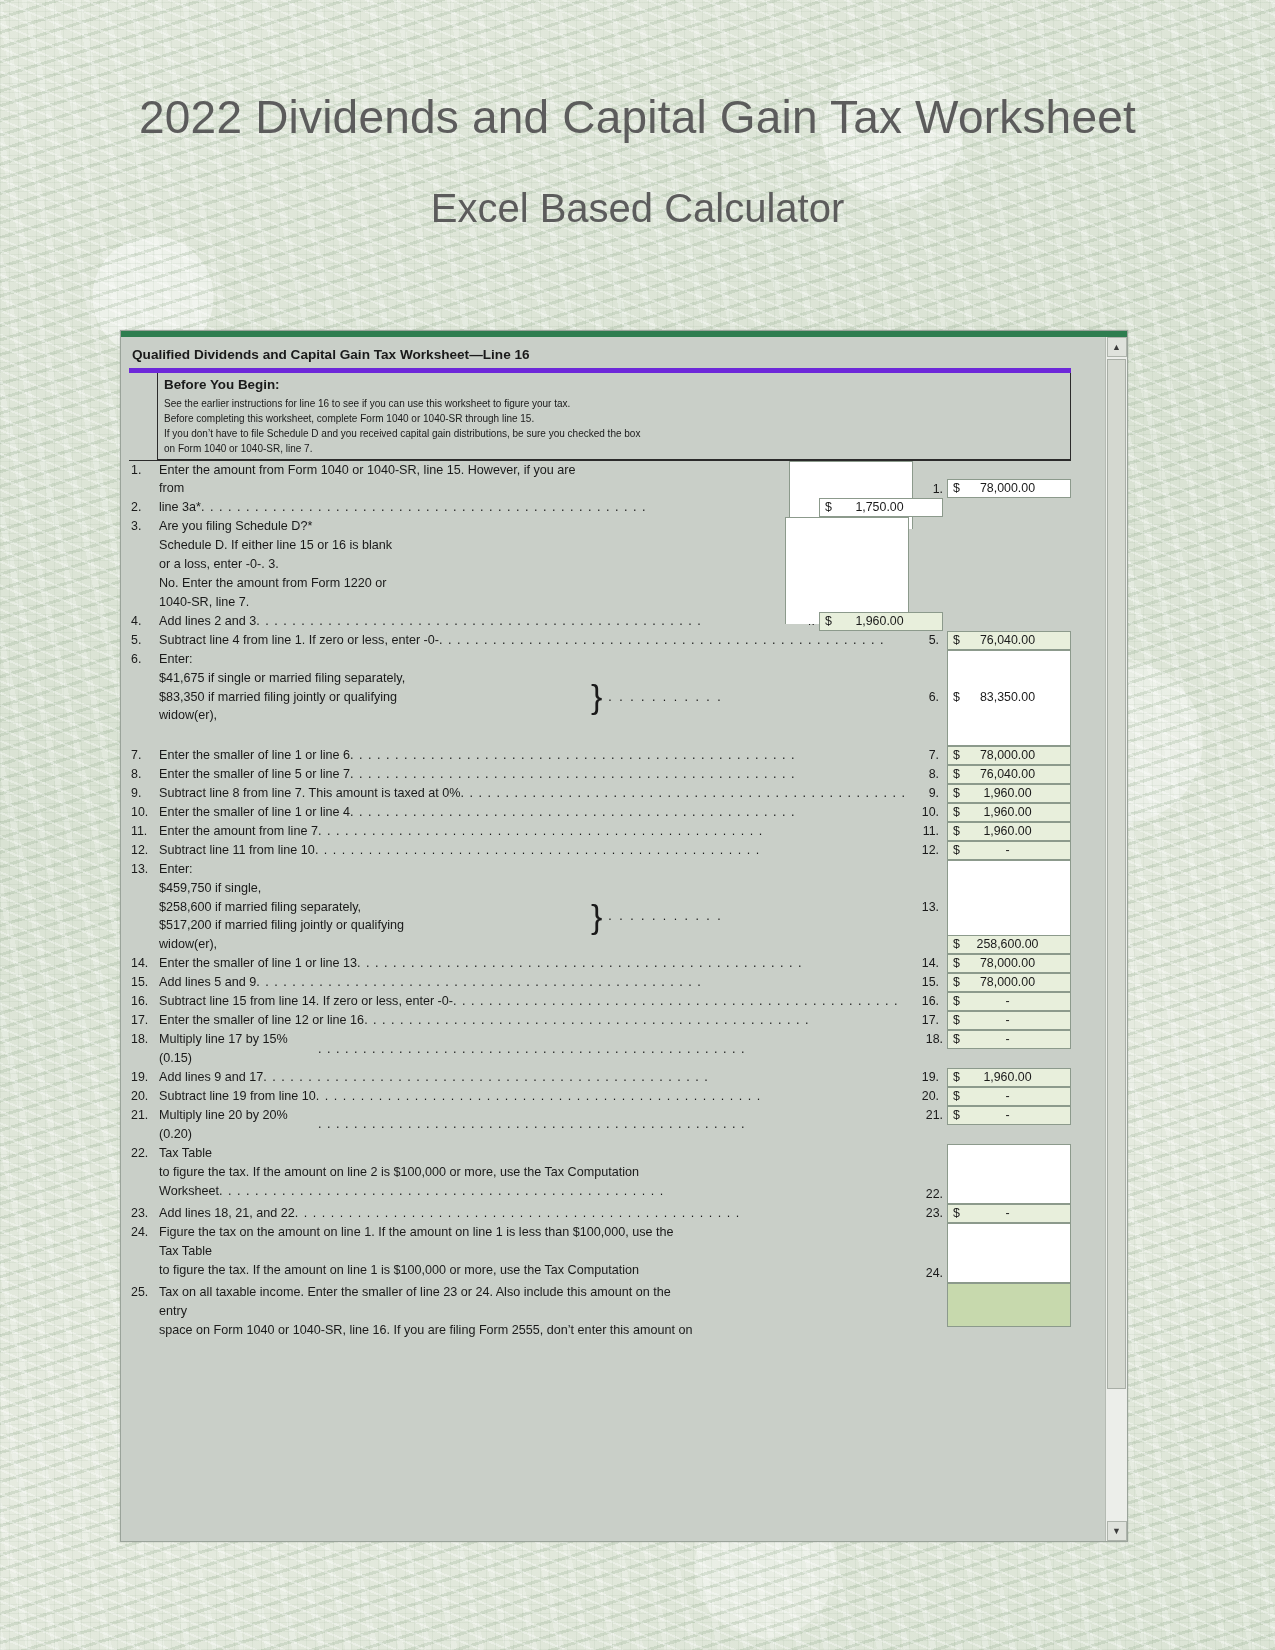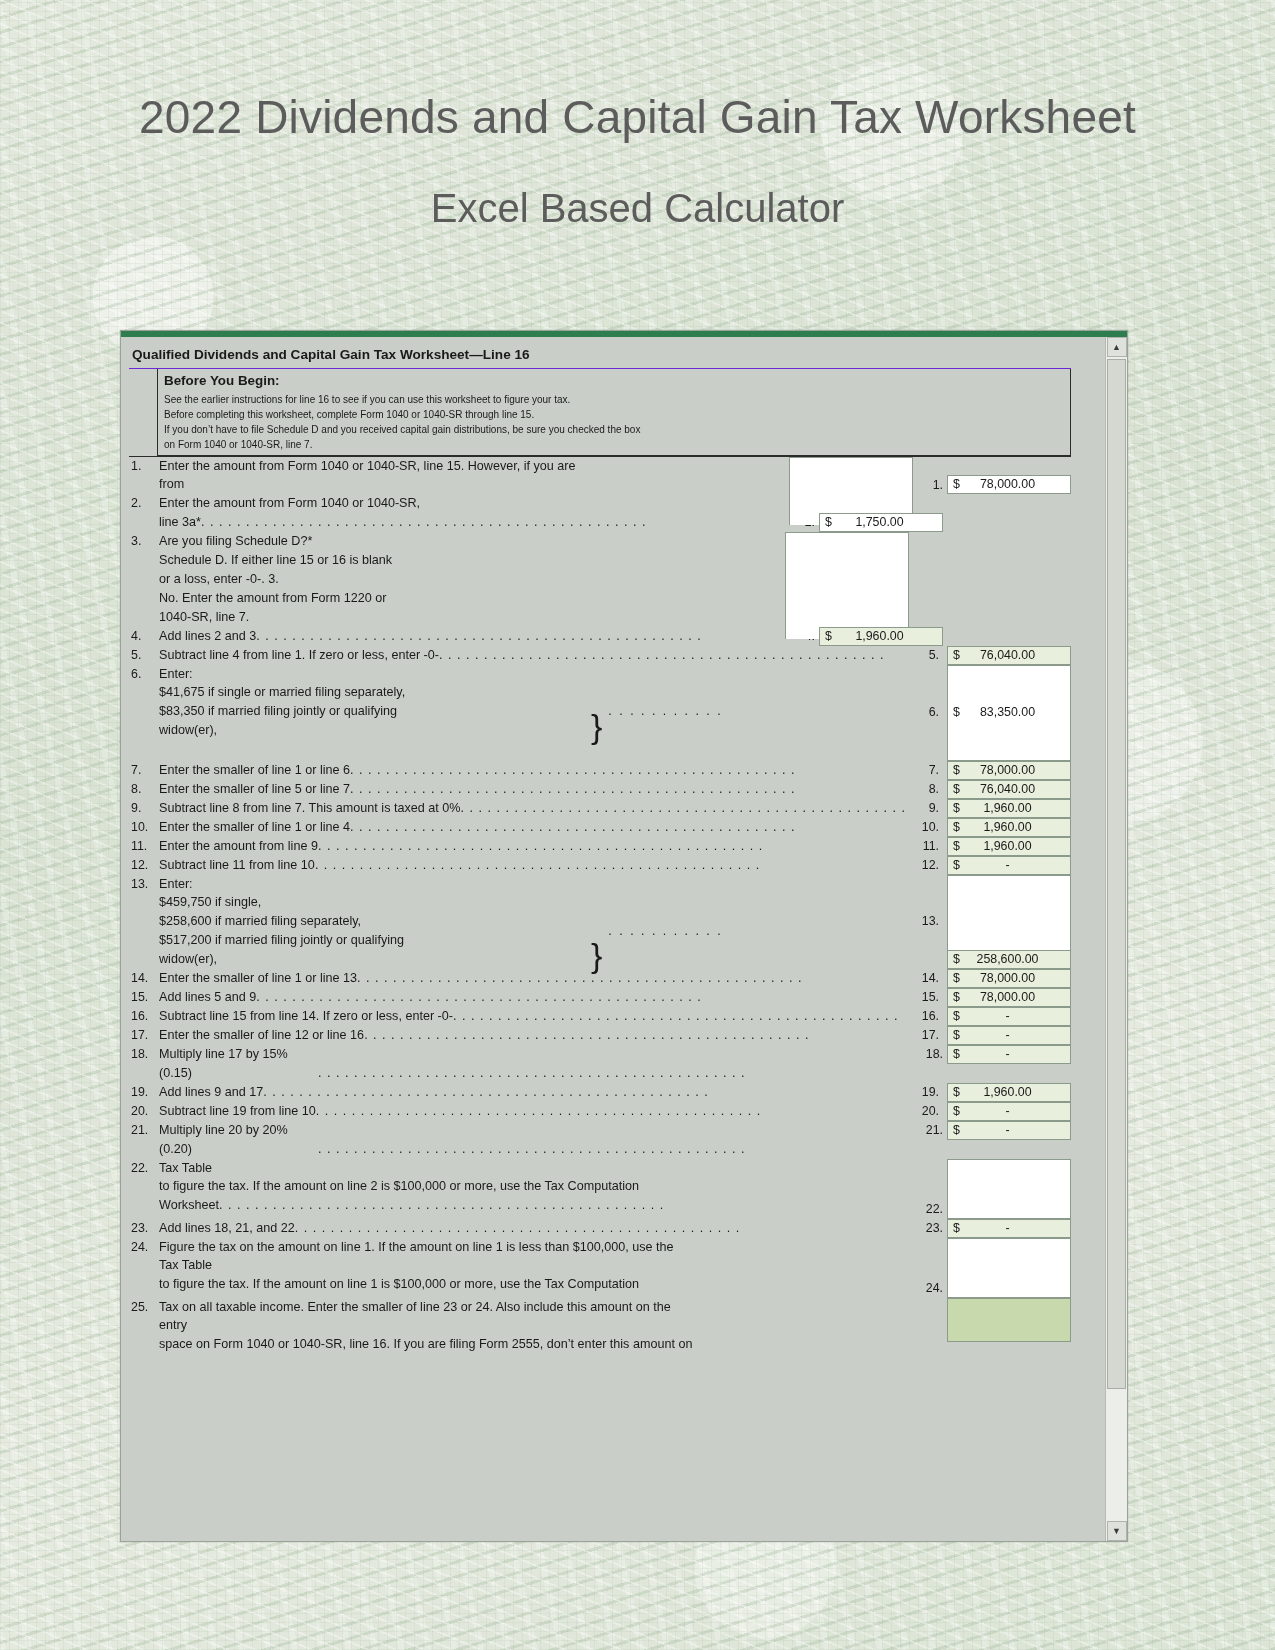--- a/index.html
+++ b/index.html
@@ -79,21 +79,21 @@
   }
 
   
   .ws {
     position:absolute; left:8px; top:6px; width:942px;
     font-size:12.6px; color:#1a1a1a;
     line-height:1.5;
   }
   .ws-title{
     font-weight:bold; font-size:13.6px; padding:2px 0 3px 3px;
-    border-bottom:1px solid #6d28d9;
+    border-bottom:5px solid #6d28d9;
     background:#c9cfc8;
   }
   .byb-box{
     border:1px solid #2b2b2b; border-top:none;
     margin-left:28px; padding:2px 4px 3px 6px;
     background:#c9cfc8;
   }
   .byb-title{ font-weight:bold; font-size:13.4px; }
   .byb-line{ font-size:10px; }
 
@@ -123,21 +123,21 @@
   .cell .cur{ position:absolute; left:5px; }
   .cell .amt{ width:100%; text-align:center; padding-right:3px; }
   .cell.white{ background:#ffffff; }
   .cell.tall1{ height:68px; }
   .cell.tall3{ height:96px; }
   .cell.tall4{ height:60px; }
   .cell.tall5{ height:44px; }
   .cell.green{ background:#c7d9ad; }
   .cell.align-bottom{ align-items:flex-end; padding-bottom:1px; }
 
-  .flexline{ display:flex; align-items:flex-end; }
+  .flexline{ display:flex; align-items:center; }
   .brace{
     font-size:34px; line-height:.8; font-weight:300; color:#1a1a1a;
     margin:0 6px 0 2px;
   }
   .leader{ letter-spacing:2px; color:#1a1a1a; font-size:12.4px; }
 </style>
 </head>
 <body>
 
 <div class="page">
@@ -182,21 +182,20 @@
               <div class="vnum" style="align-self:flex-end">1.</div>
               <div class="cell white" style="align-self:flex-end">
                 <span class="cur">$</span>
                 <span class="amt">78,000.00</span>
               </div>
             </div>
 
             <div class="row">
               <div class="num">2.</div>
               <div class="txt">
-                <div>Enter the amount from Form 1040 or 1040-SR,</div>
                 <div class="flexline">
                   <div>line 3a*</div>
                   <div class="dots" style="flex:1 1 auto;overflow:hidden;white-space:nowrap;">. . . . . . . . . . . . . . . . . . . . . . . . . . . . . . . . . . . . . . . . . . . . . . . . . .</div>
                 </div>
               </div>
               <div class="vnum" style="align-self:flex-end">2.</div>
               <div class="cell white" style="align-self:flex-end">
                 <span class="cur">$</span>
                 <span class="amt">210.00</span>
               </div>
@@ -333,21 +332,21 @@
                 <div class="cell">
                   <span class="cur">$</span>
                   <span class="amt">1,960.00</span>
                 </div>
               </div>
             </div>
 
             <div class="row">
               <div class="num">11.</div>
               <div class="txt flexline">
-                <div>Enter the amount from line 9</div>
+                <div>Enter the amount from line 7</div>
                 <div class="dots" style="flex:1 1 auto;overflow:hidden;white-space:nowrap;">. . . . . . . . . . . . . . . . . . . . . . . . . . . . . . . . . . . . . . . . . . . . . . . . . .</div>
               </div>
               <div class="vnum">11.</div>
               <div style="flex:0 0 128px;width:128px;display:flex;justify-content:flex-end;">
                 <div class="cell">
                   <span class="cur">$</span>
                   <span class="amt">1,960.00</span>
                 </div>
               </div>
             </div>

